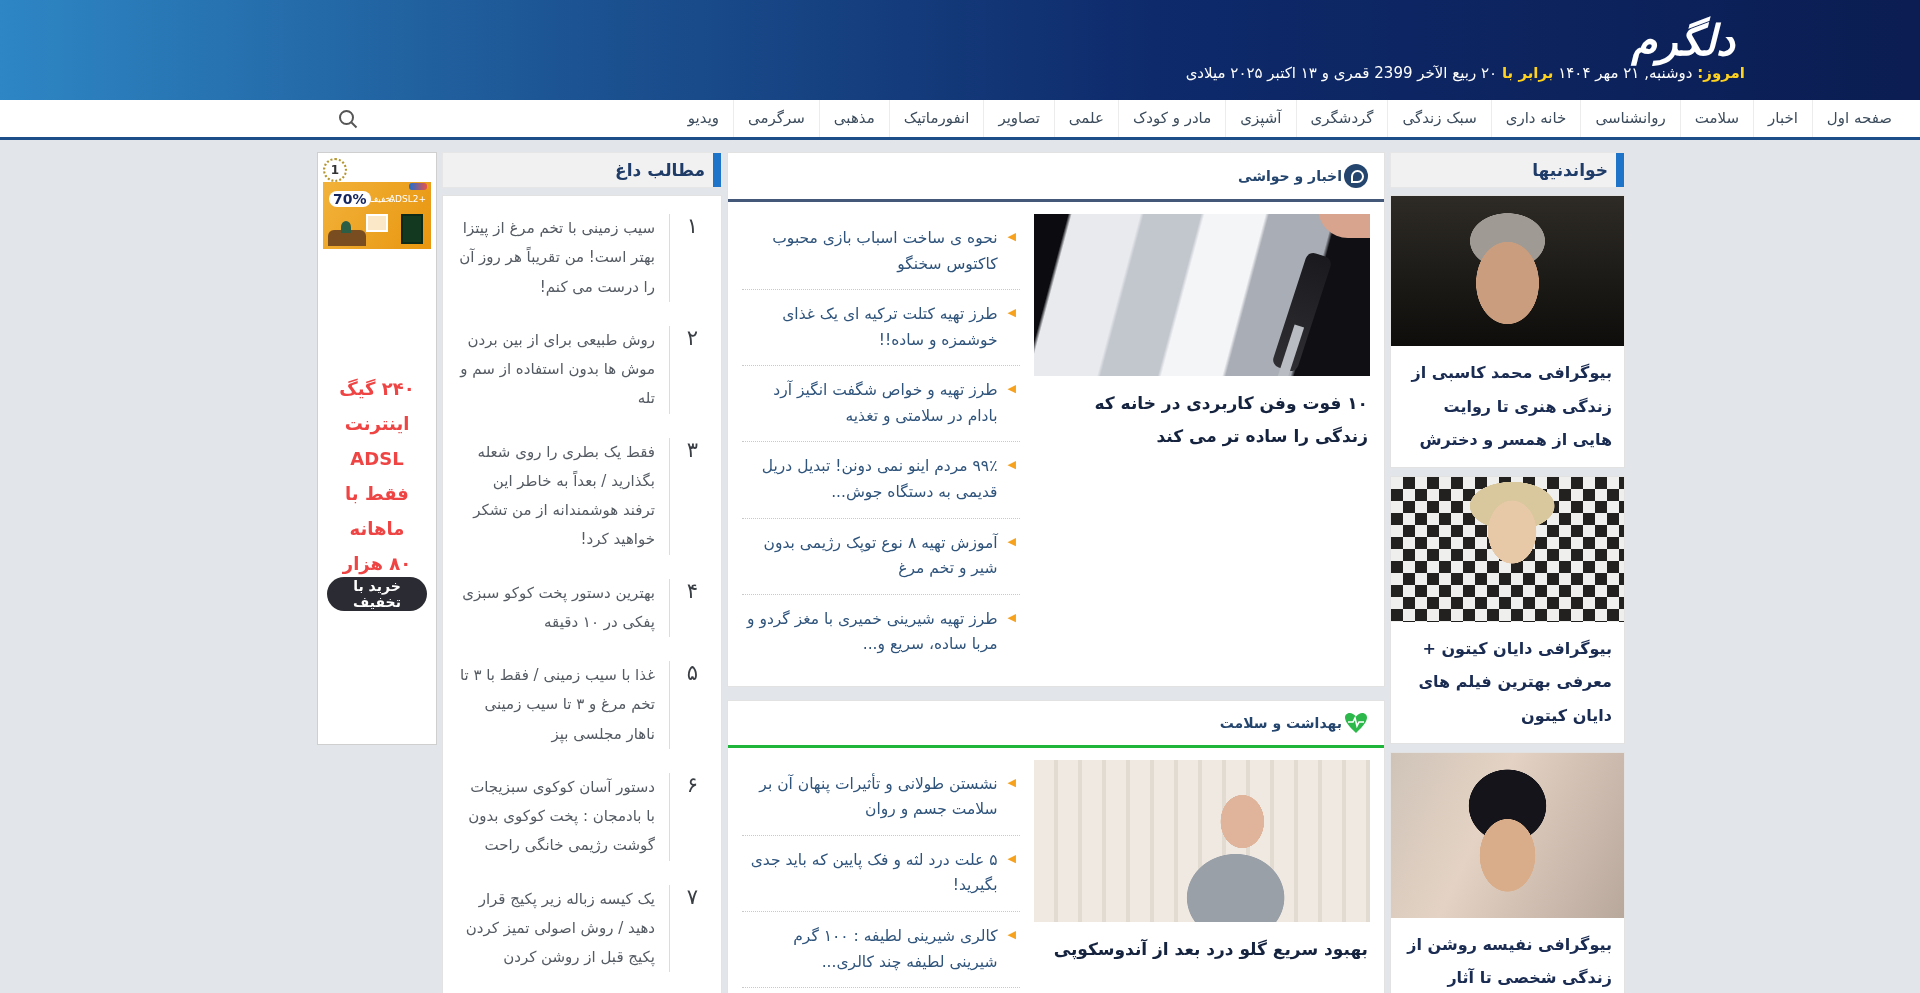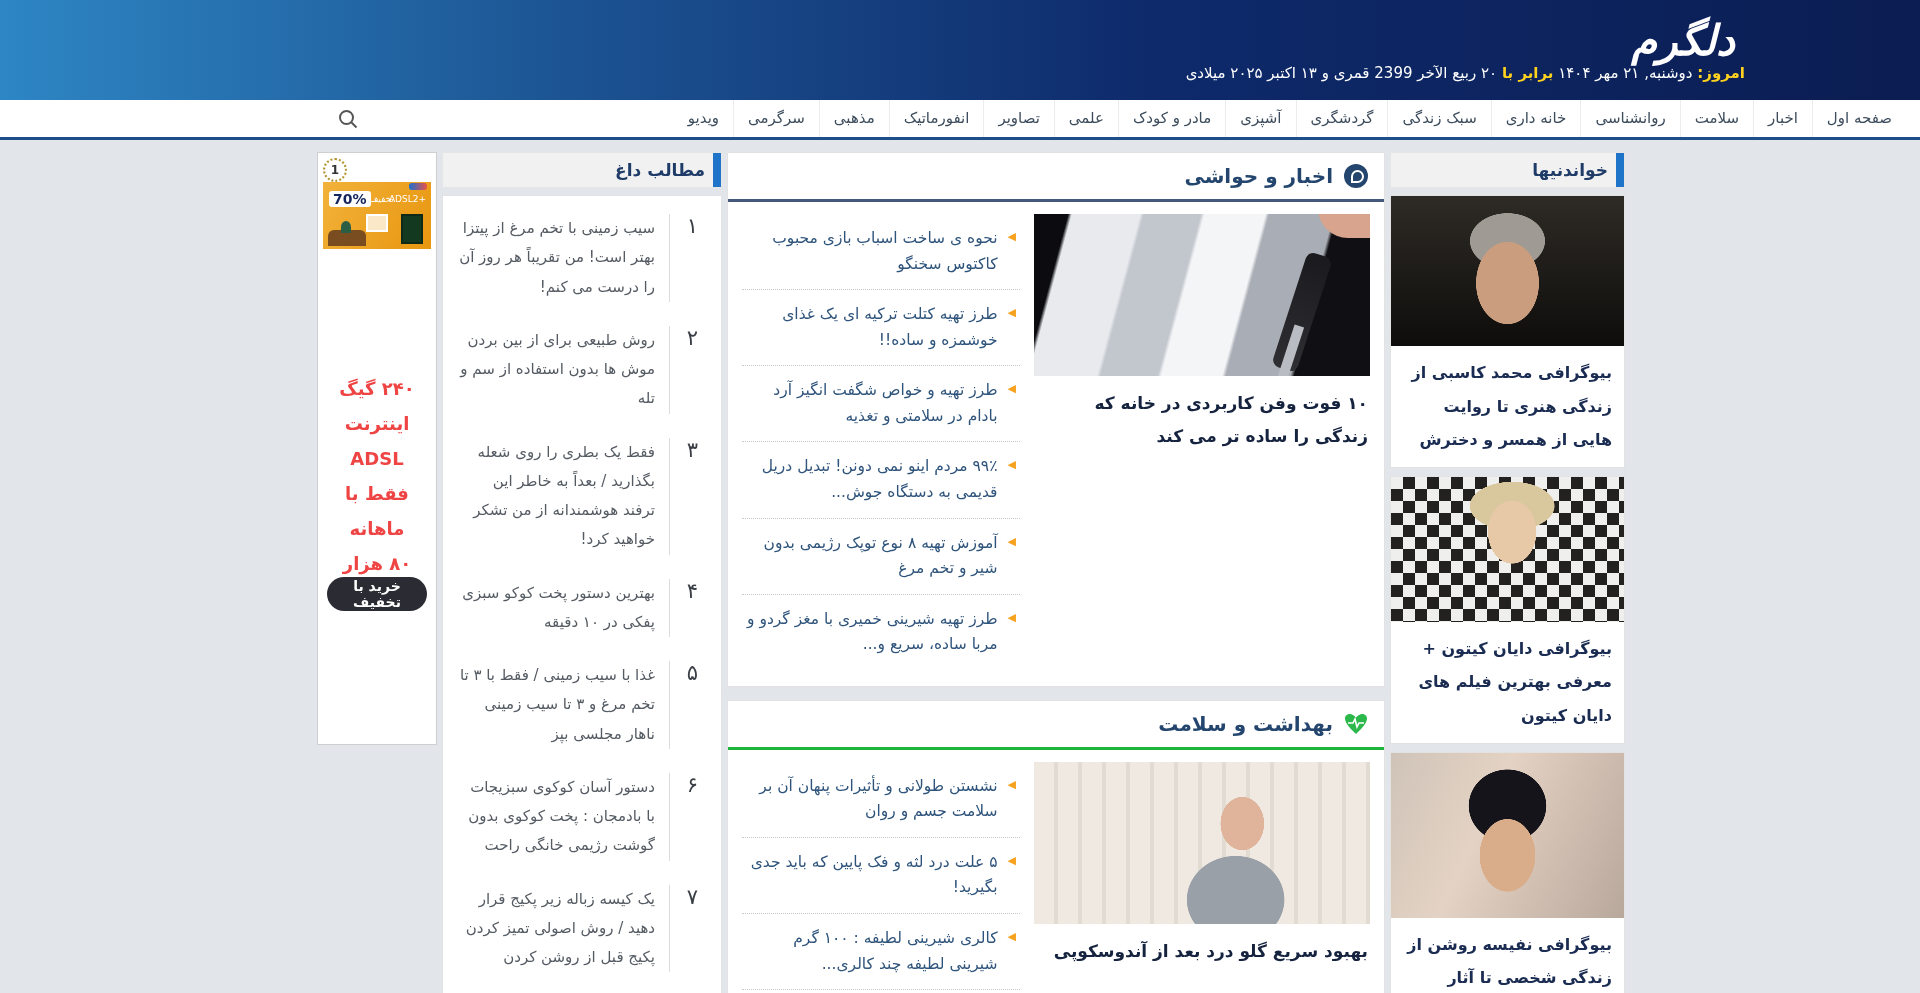--- a/index.html
+++ b/index.html
@@ -48,22 +48,22 @@
                 radial-gradient(ellipse 70px 40px at 52% 20%, #d9c79e 0 60%, rgba(0,0,0,0) 61%),
                 repeating-conic-gradient(#23211f 0 25%, #efefed 0 50%);
     background-size:auto,auto,24px 24px; }
   .img-roshan { height:165px;
     background: radial-gradient(ellipse 46px 60px at 50% 62%, #d9ad89 0 60%, rgba(0,0,0,0) 61%),
                 radial-gradient(ellipse 62px 58px at 50% 32%, #14141a 0 62%, rgba(0,0,0,0) 63%),
                 linear-gradient(115deg,#cfc3b8,#e4d3c4 40%,#b8a79b); }
 
   
   .section { background:#fff; border:1px solid #e2e2e2; margin-bottom:13px; }
-  .section-head { display:flex; align-items:center; gap:11px; padding:11px 16px; font-weight:bold;
-    font-size:20px; color:#24466e; cursor:pointer; }
+  .section-head { display:flex; align-items:center; gap:2px; padding:11px 16px; font-weight:bold;
+    font-size:14px; color:#24466e; cursor:pointer; }
   .section-rule { height:3px; }
   .section-body { display:flex; gap:14px; padding:12px 14px 16px; }
   .links-col { flex:1; min-width:0; }
   .figure-col { width:336px; flex:none; cursor:pointer; }
   .figure { width:336px; height:162px; position:relative; overflow:hidden; background:#ddd; }
   .fig-caption { padding:11px 2px 4px; font-weight:bold; font-size:17px; color:#15233f; line-height:1.95; text-align:right; }
 
   .link-row { display:flex; gap:10px; padding:12px 4px; align-items:flex-start;
     border-bottom:1px dotted #c9c9c9; cursor:pointer; }
   .link-row:last-child { border-bottom:none; }
@@ -97,21 +97,21 @@
     border-left:1px solid #dcdcdc; flex:none; }
   .hot-text { font-size:15px; color:#555b63; line-height:1.95; text-align:right; padding-right:14px; flex:1; }
 
   
   .ad-card { position:relative; height:593px; background:#fff; border:1px solid #cfcfcf; cursor:pointer; }
   .ad-badge { position:absolute; top:5px; left:5px; width:24px; height:24px; border-radius:50%;
     border:2px dotted #b5952f; background:#fff; color:#333; font-size:12px; font-weight:bold;
     display:flex; align-items:center; justify-content:center; }
   .ad-img { position:absolute; top:29px; left:5px; right:5px; height:67px;
     background:linear-gradient(120deg,#f2b23a,#e8960f); overflow:hidden; }
-  .ad-70 { position:absolute; left:6px; top:9px; background:#fff; border-radius:3px; padding:0 4px;
+  .ad-70 { position:absolute; left:6px; top:9px; background:#fff; border-radius:8px; padding:0 4px;
     font-weight:800; color:#15265e; font-size:14px; direction:ltr; }
   .ad-tkh { position:absolute; left:46px; top:12px; color:#fff; font-size:9px; }
   .ad-adsl { position:absolute; right:5px; top:12px; color:#fff; font-size:9px; direction:ltr; }
   .ad-brand { position:absolute; right:4px; top:1px; width:18px; height:7px;
     background:linear-gradient(90deg,#1e6fd0,#e8534a); border-radius:3px; }
   .ad-window { position:absolute; left:50%; top:32px; width:22px; height:18px; margin-left:-11px;
     background:rgba(255,255,255,.75); border:2px solid #fff; }
   .ad-tv { position:absolute; right:8px; bottom:5px; width:22px; height:30px; background:#133a21;
     border:2px solid #0d2a18; }
   .ad-couch { position:absolute; left:5px; bottom:3px; width:38px; height:16px; background:#7a4d20;

